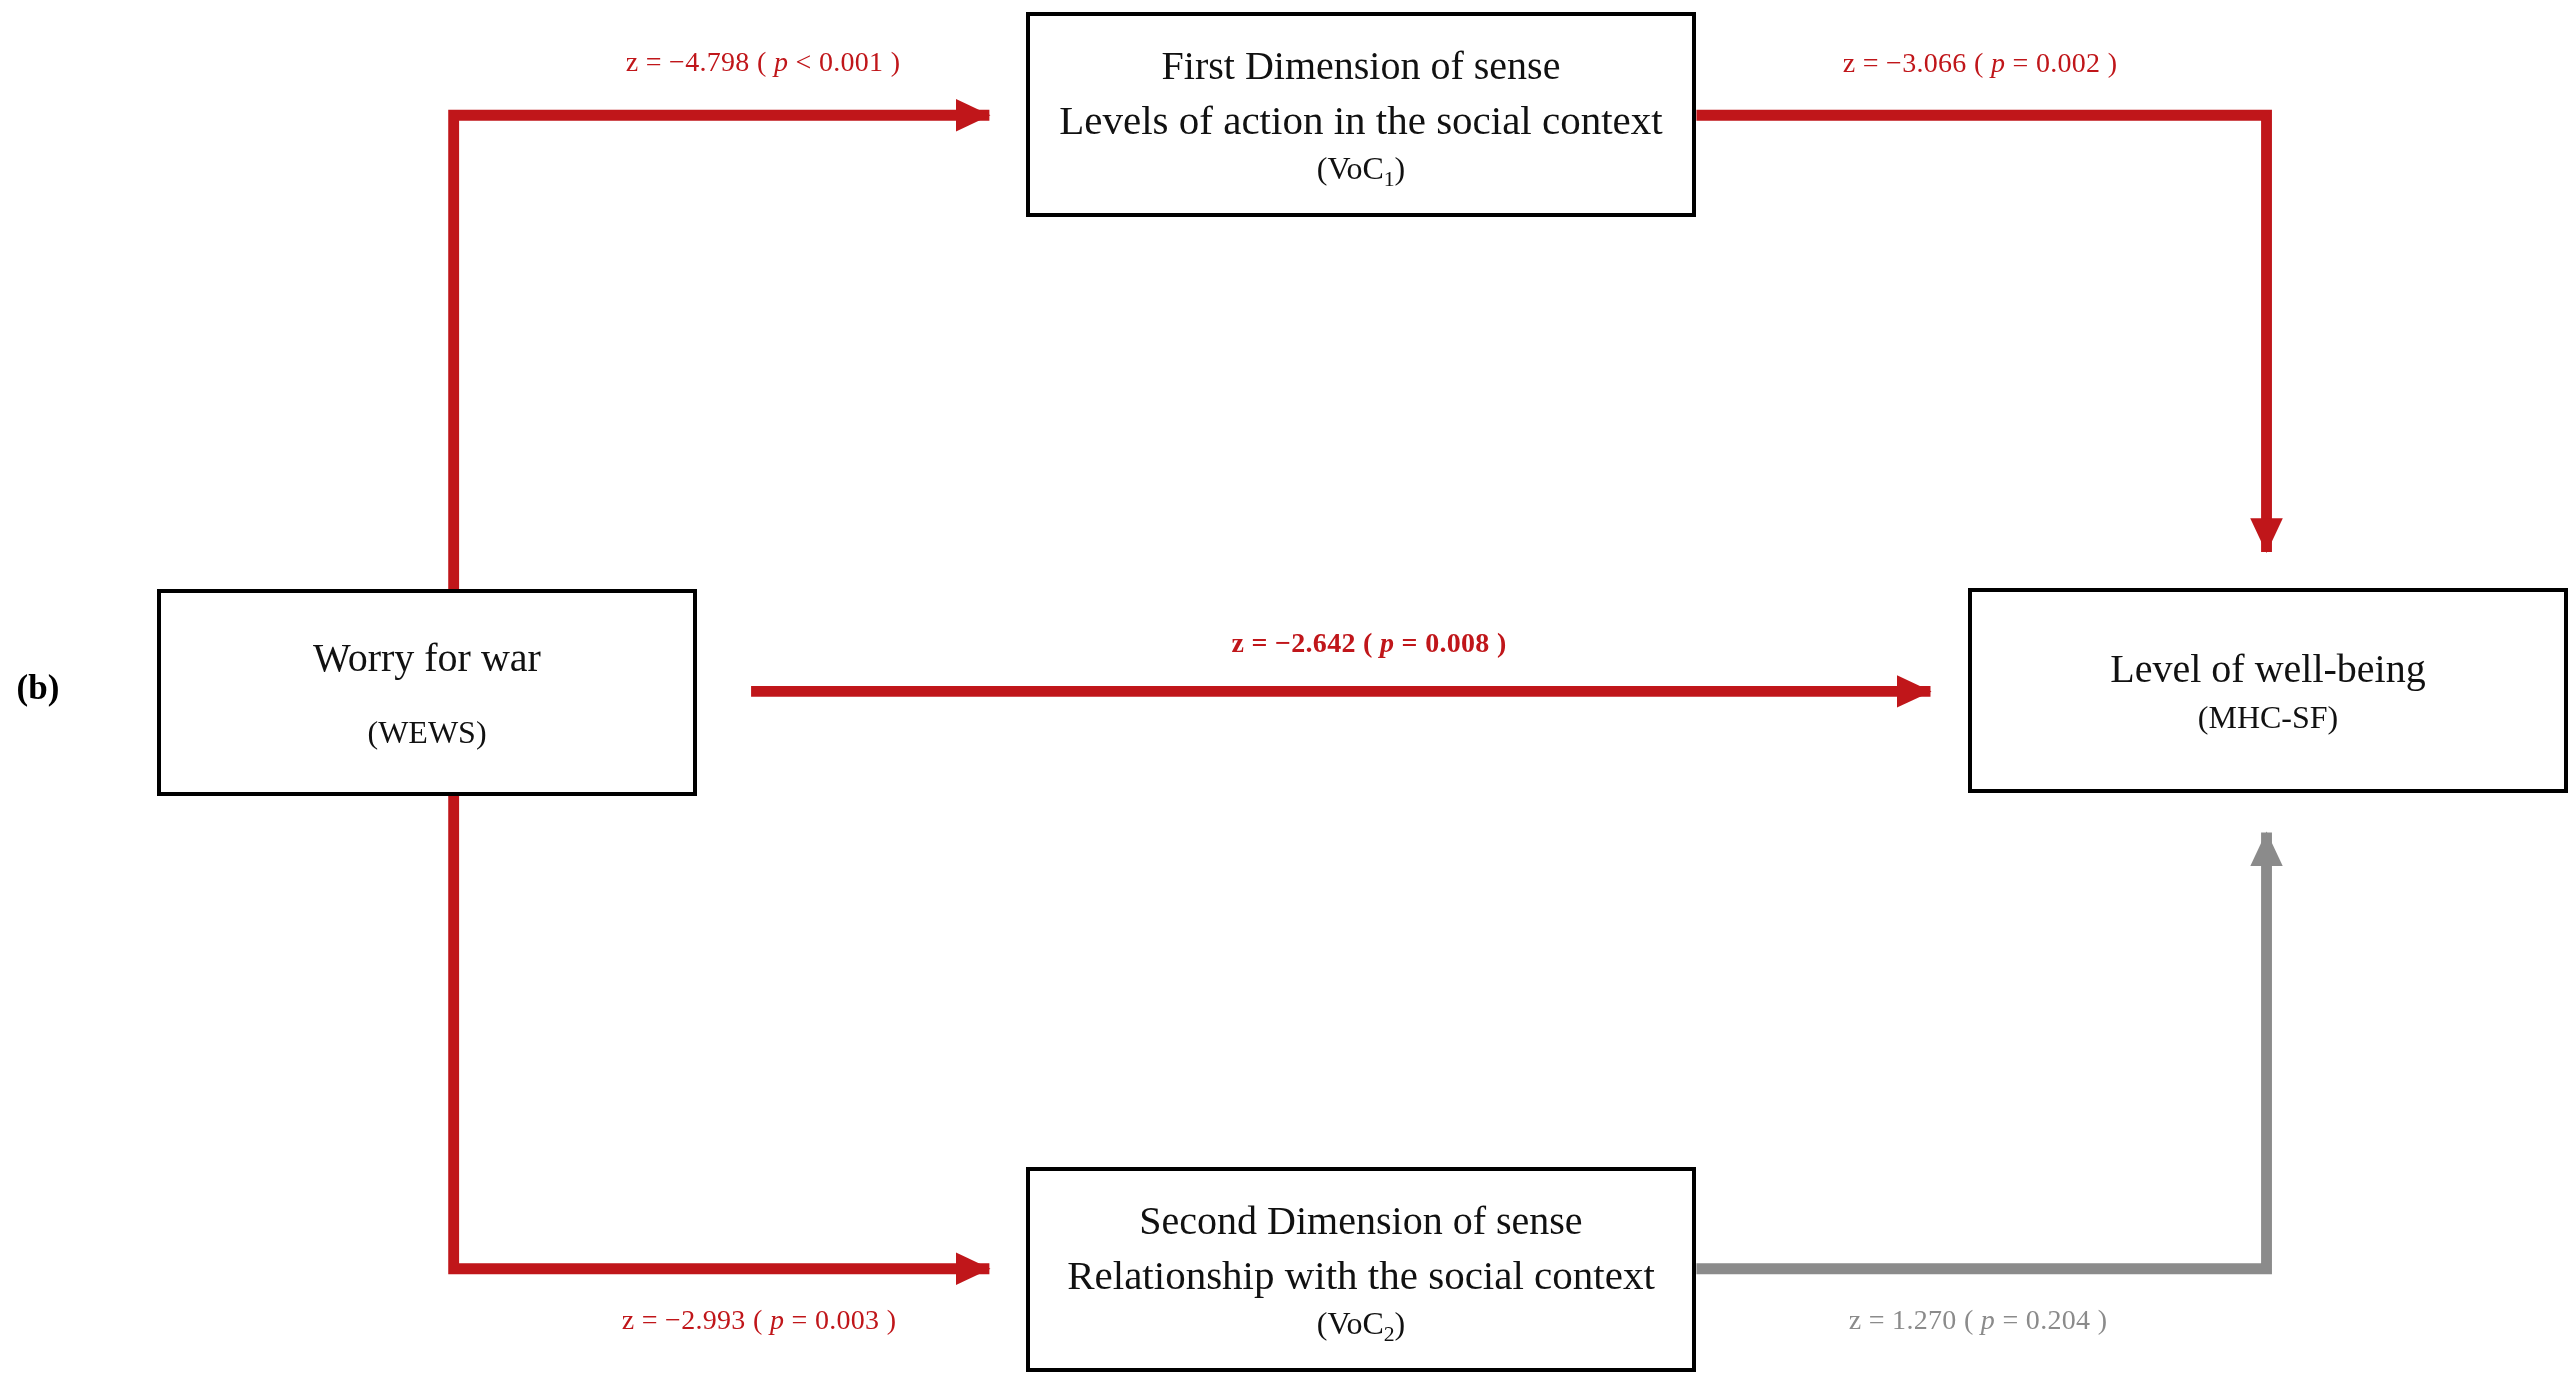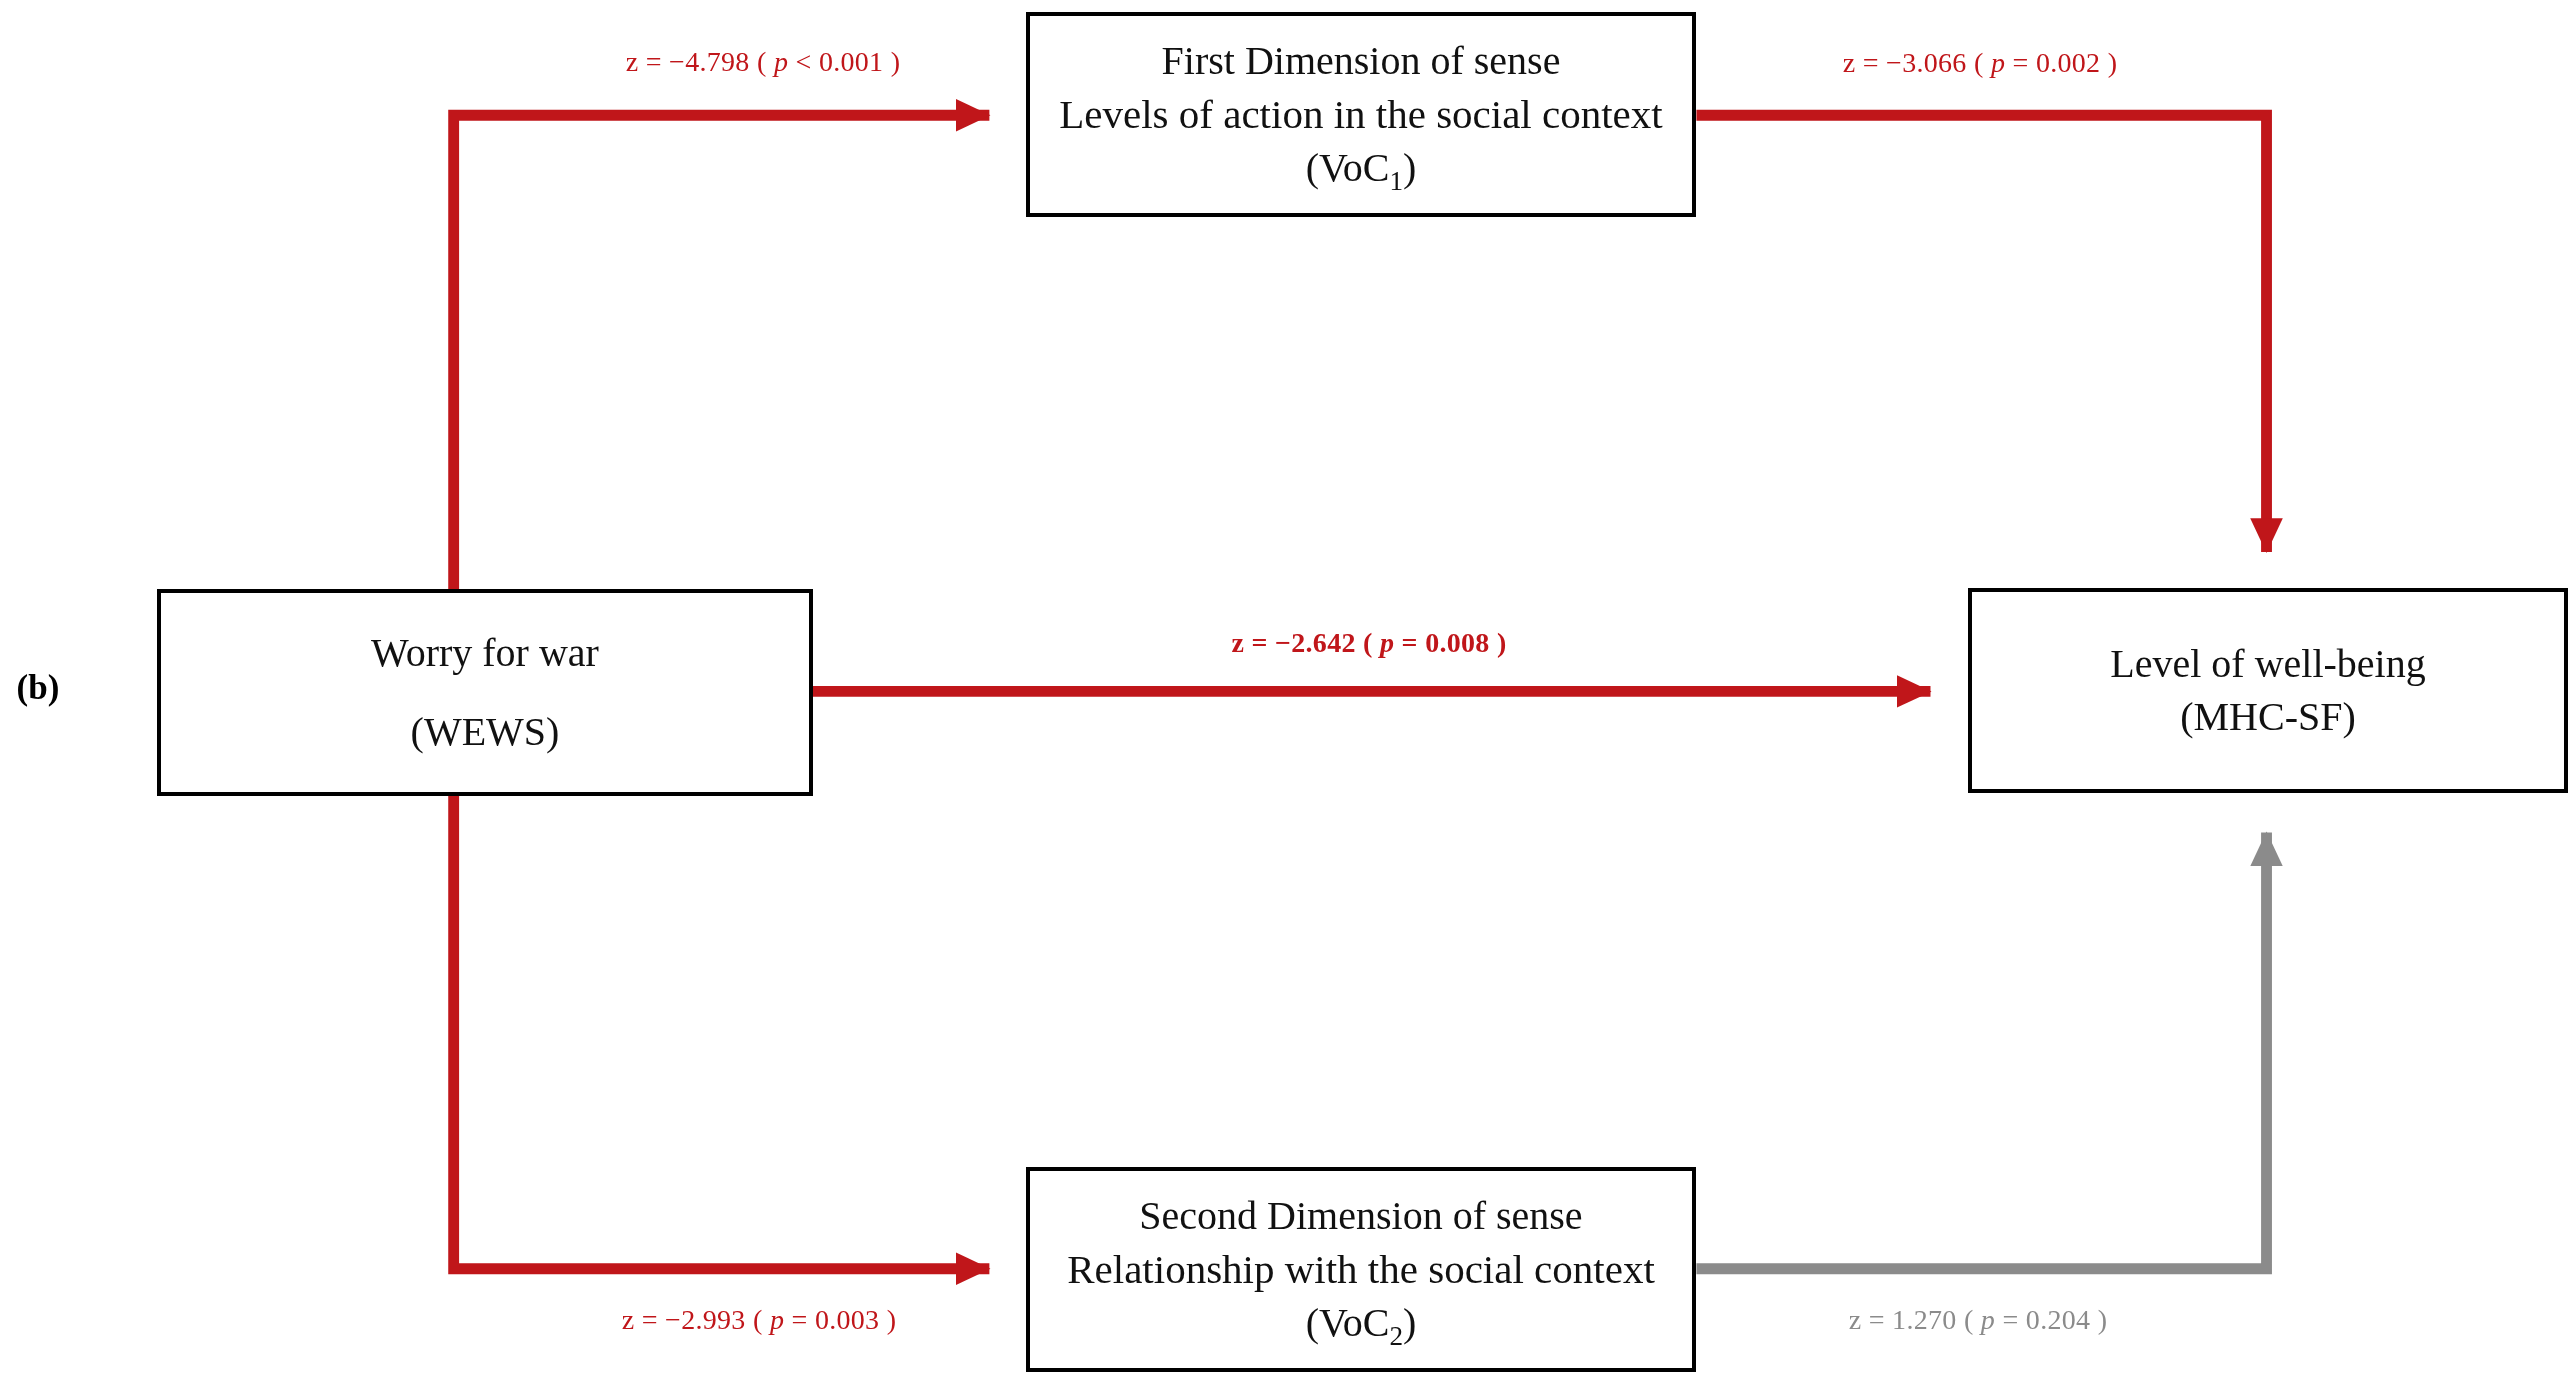--- a/index.html
+++ b/index.html
@@ -39,21 +39,21 @@
     background: #ffffff;
     display: flex;
     flex-direction: column;
     align-items: center;
     justify-content: center;
     text-align: center;
     line-height: 1.32;
   }
   .node-title   { font-size: 40px; }
   .node-subtitle{ font-size: 41px; }
-  .node-acronym { font-size: 40px; }
+  .node-acronym { font-size: 32px; }
   .node-acronym sub { font-size: 0.68em; line-height: 0; }
 
   .edge-label {
     position: absolute;
     transform: translate(-50%, -50%);
     font-size: 28px;
     white-space: nowrap;
     letter-spacing: 0.3px;
   }
   .edge-label.sig { color: var(--sig-color, #c0161a); }
@@ -90,21 +90,21 @@
   </svg>
 
   <div class="figure-label" style="left:38px; top:688px;">(b)</div>
 
   <div class="node-box" style="left:1026px; top:12px; width:670px; height:205px;">
     <div class="node-title">First Dimension of sense</div>
     <div class="node-subtitle">Levels of action in the social context</div>
     <div class="node-acronym"><span>(VoC</span><sub>1</sub><span>)</span></div>
   </div>
 
-  <div class="node-box" style="left:157px; top:589px; width:656px; height:207px;gap:26px;">
+  <div class="node-box" style="left:157px; top:589px; width:540px; height:207px;gap:26px;">
     <div class="node-title">Worry for war</div>
     <div class="node-acronym">(WEWS)</div>
   </div>
 
   <div class="node-box" style="left:1968px; top:588px; width:600px; height:205px;">
     <div class="node-title">Level of well-being</div>
     <div class="node-acronym">(MHC-SF)</div>
   </div>
 
   <div class="node-box" style="left:1026px; top:1167px; width:670px; height:205px;">

